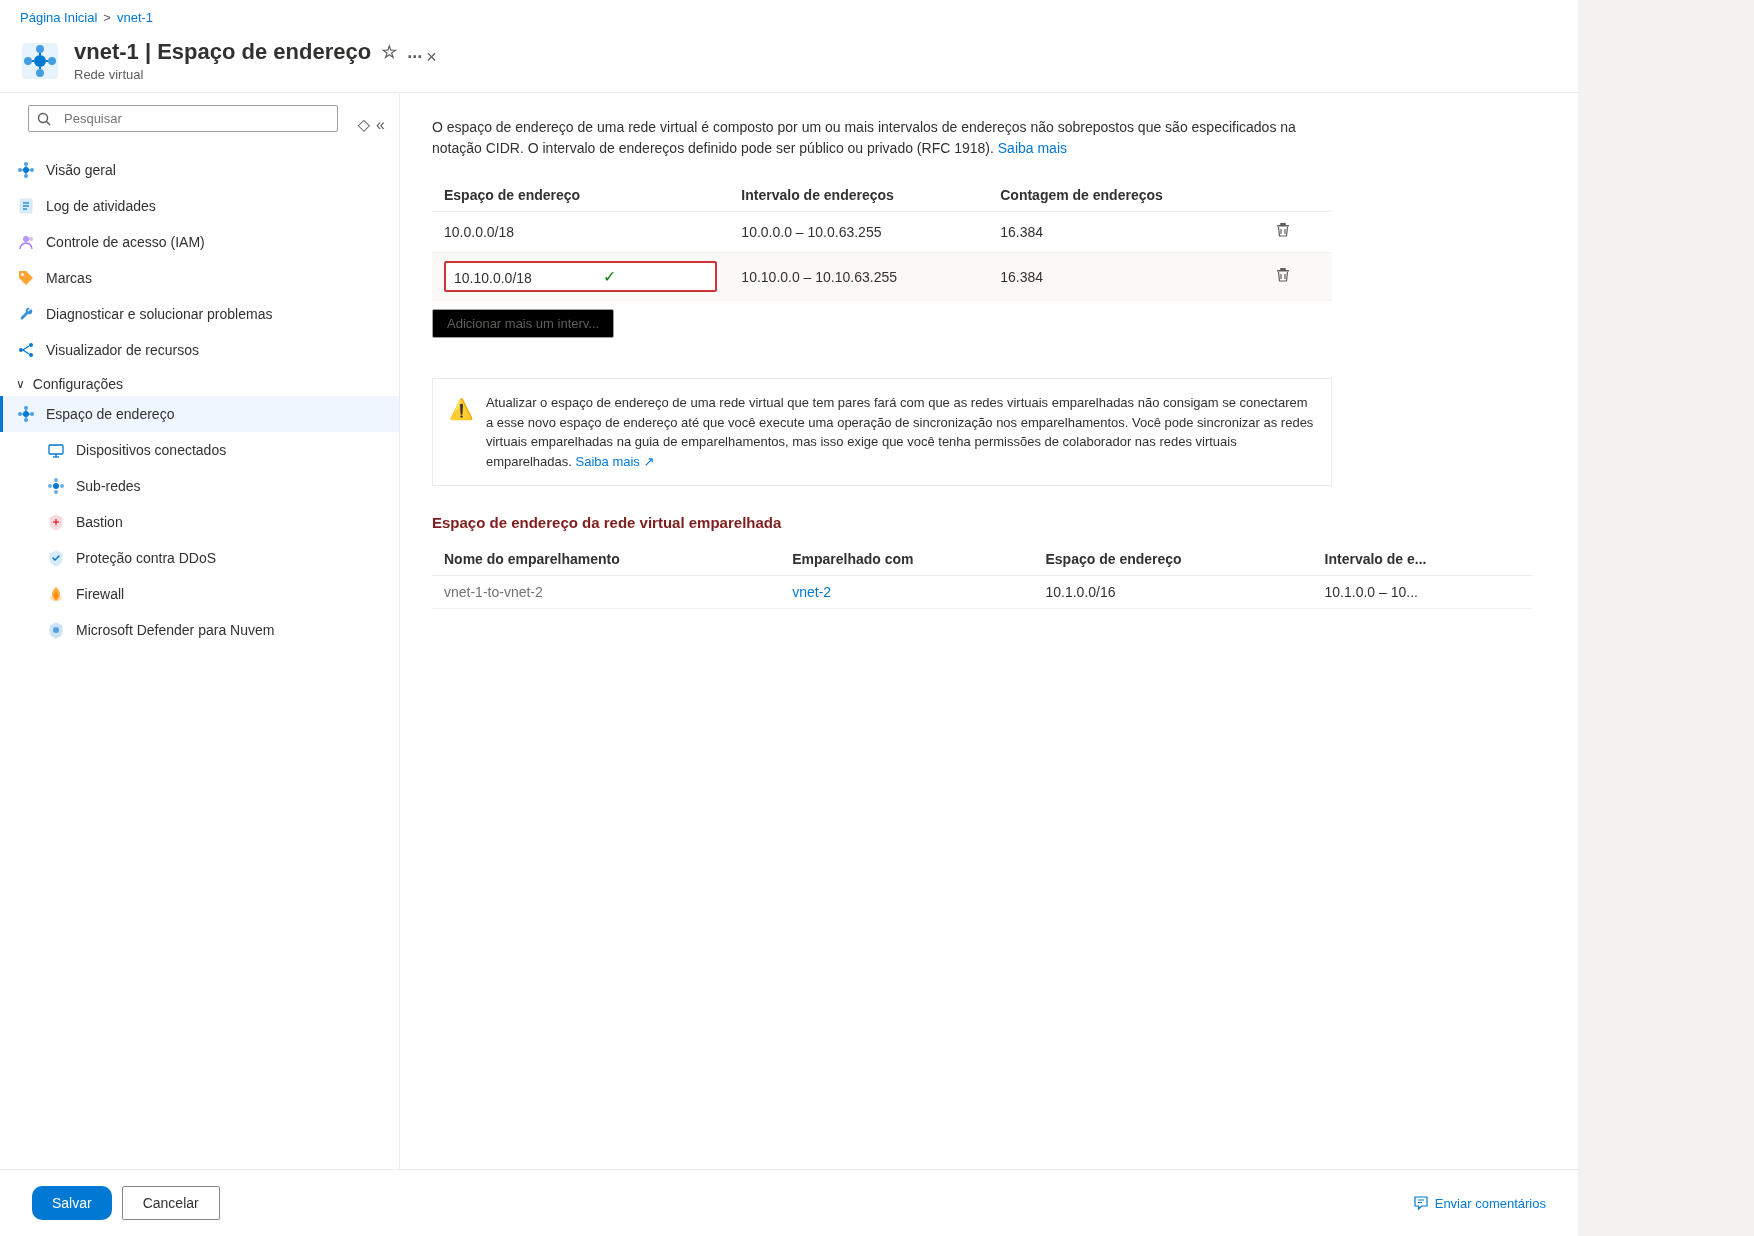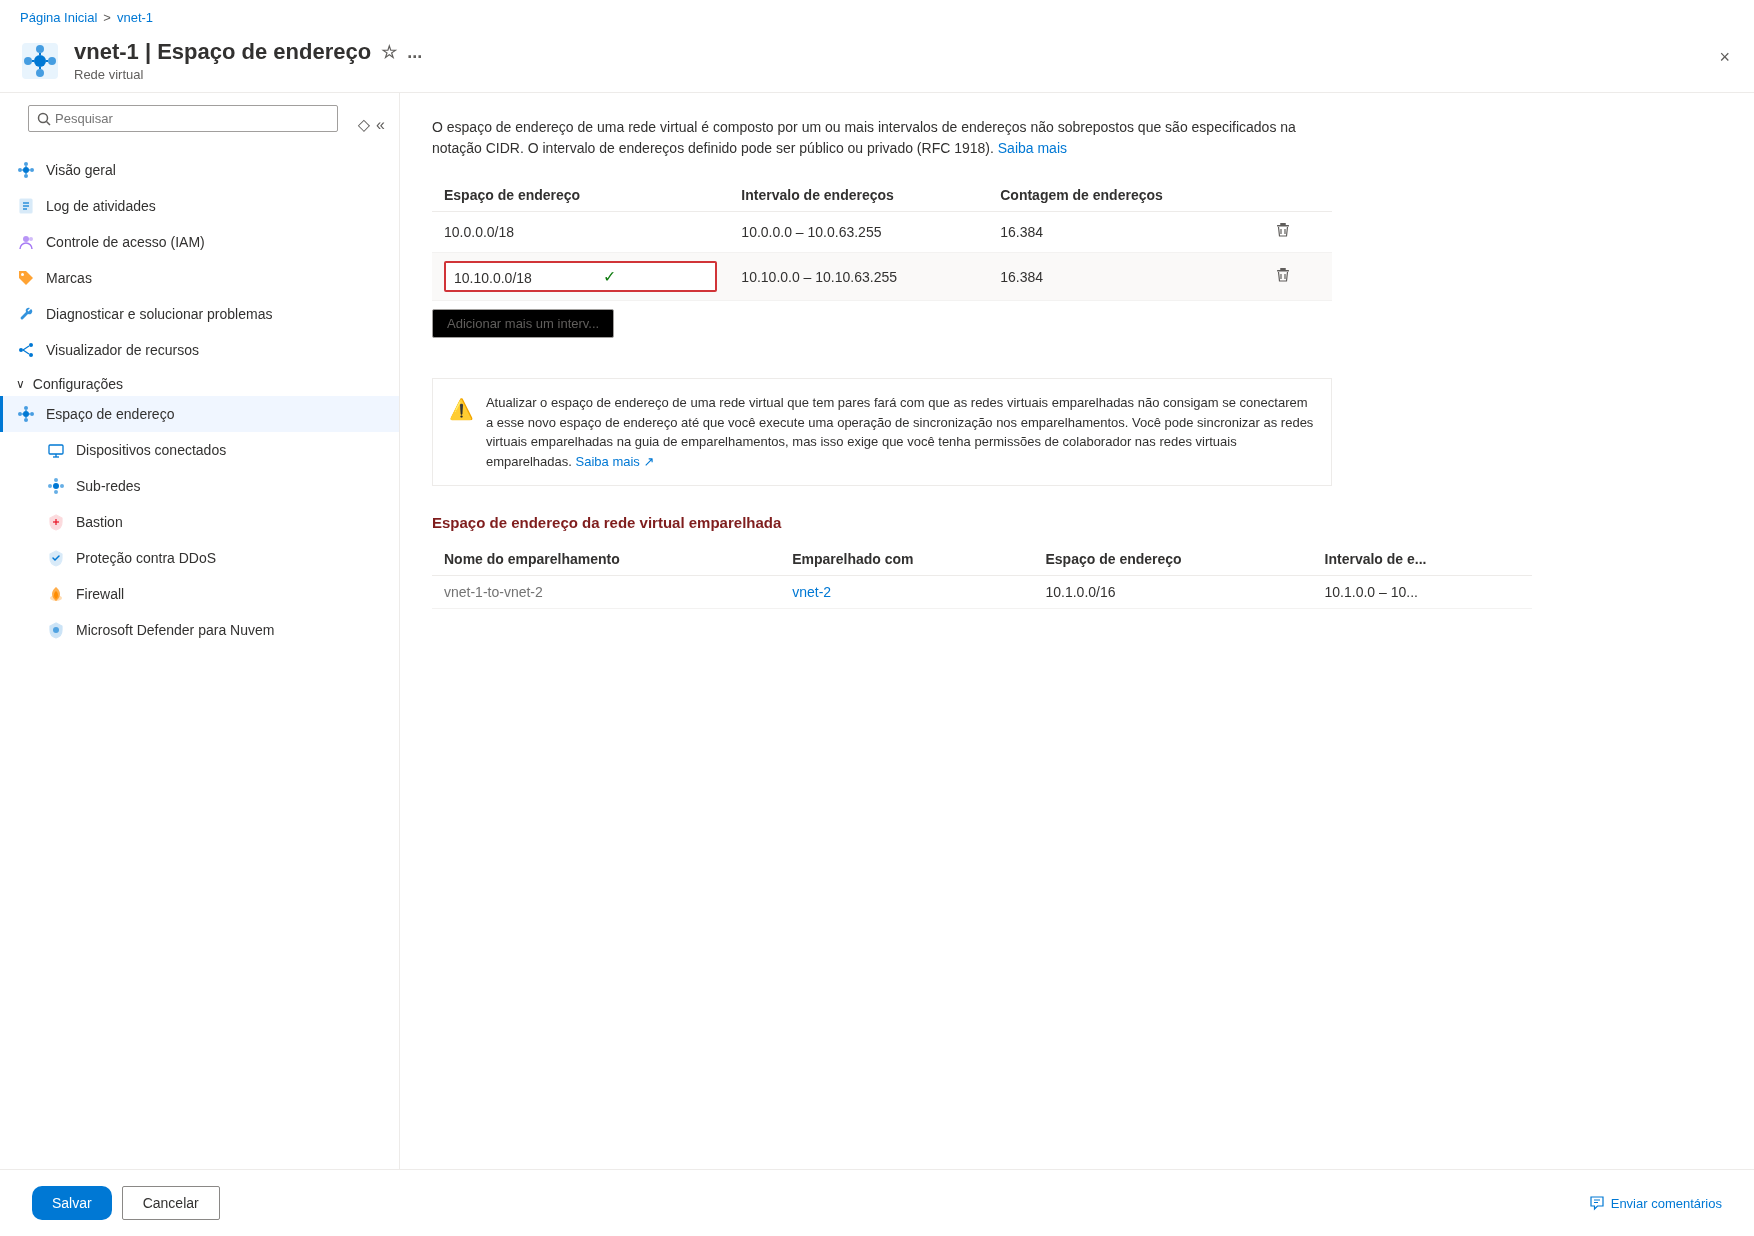--- a/index.html
+++ b/index.html
@@ -4,21 +4,21 @@
   <style>
     * { box-sizing: border-box; margin: 0; padding: 0; }
     body {
       font-family: 'Segoe UI', Arial, sans-serif;
       font-size: 14px;
       background: #f3f2f1;
       color: #323130;
     }
     .panel {
       background: #ffffff;
-      width: 1754px;
+      width: 1578px;
       min-height: 1236px;
       display: flex;
       flex-direction: column;
       position: relative;
     }
     
     .breadcrumb {
       padding: 10px 20px 4px 20px;
       font-size: 13px;
       color: #0078d4;
@@ -26,21 +26,20 @@
       align-items: center;
       gap: 6px;
     }
     .breadcrumb a { color: #0078d4; text-decoration: none; }
     .breadcrumb .sep { color: #605e5c; }
     
     .header {
       padding: 10px 20px 10px 20px;
       display: flex;
       align-items: flex-start;
-      justify-content: space-between;
       border-bottom: 1px solid #edebe9;
     }
     .header-left {
       display: flex;
       align-items: flex-start;
       gap: 14px;
     }
     .header-icon {
       width: 40px;
       height: 40px;
@@ -76,21 +75,21 @@
       border-right: 1px solid #edebe9;
       padding: 12px 0;
     }
     .search-box {
       margin: 0 14px 12px 14px;
       display: flex;
       align-items: center;
       border: 1px solid #a19f9d;
       border-radius: 2px;
       padding: 5px 8px;
-      gap: 4px;
+      gap: 13px;
       background: #fff;
     }
     .search-box input {
       border: none;
       outline: none;
       font-size: 13px;
       color: #605e5c;
       flex: 1;
       background: transparent;
     }

